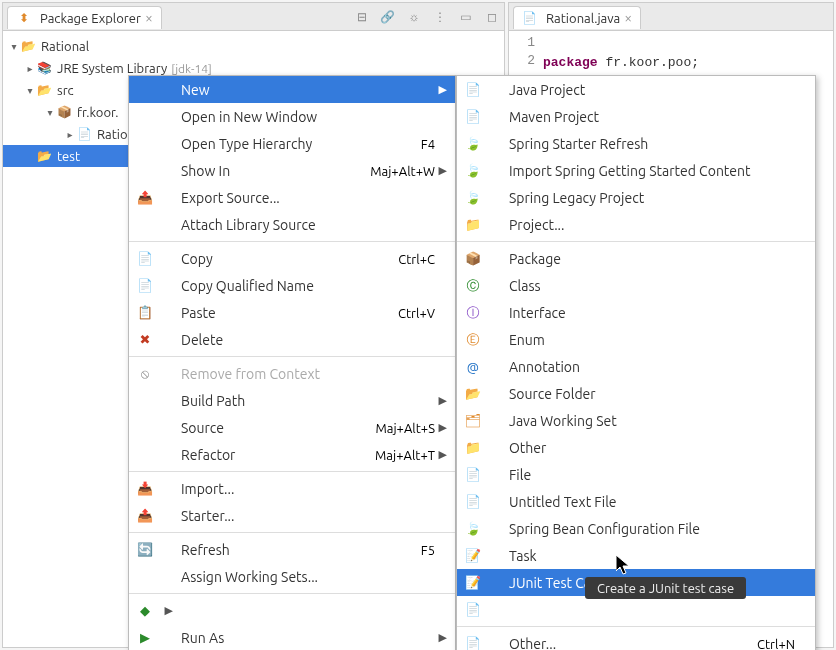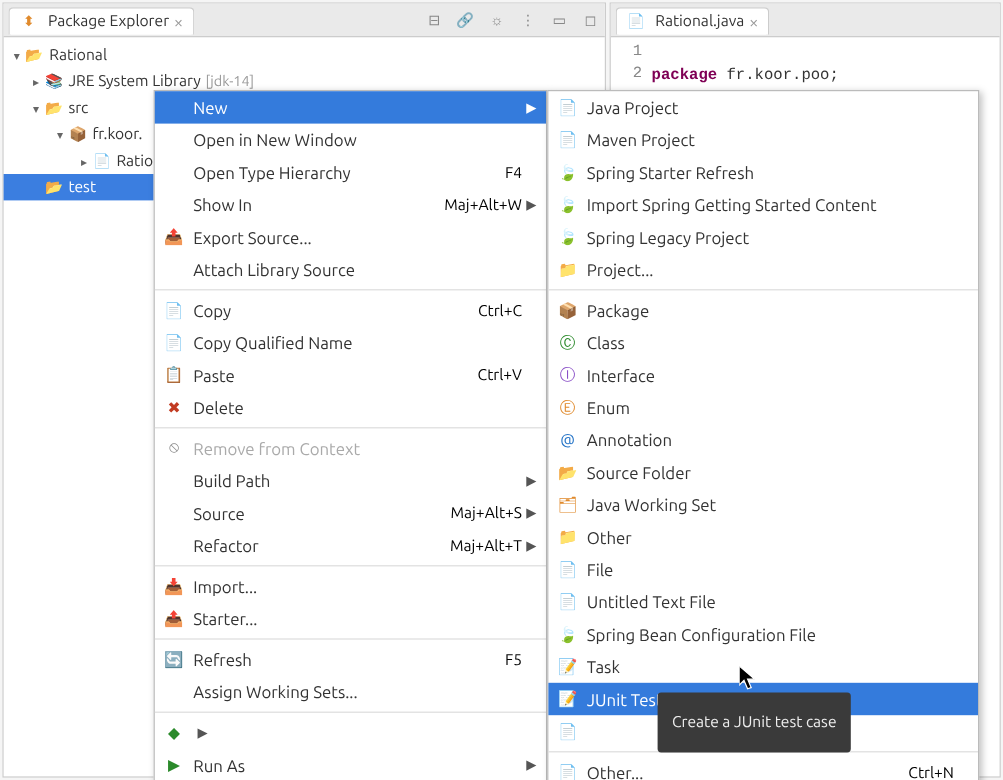--- a/index.html
+++ b/index.html
@@ -134,37 +134,37 @@
     .menu-item.highlight {
       background: #347bdc;
       color: #fff;
     }
     .menu-item .mi-icon {
       width: 20px;
       text-align: center;
       font-size: 13px;
       margin-right: 6px;
     }
-    .menu-item .mi-label { flex: 1; }
+    .menu-item .mi-label { flex: 1; margin-left: 20px; }
     .menu-item .mi-accel { color: #000000; font-size: 13px; margin-left: 10px; }
     .menu-item .mi-arrow { width: 12px; text-align: right; font-size: 11px; color: #555; }
     .menu-item.highlight .mi-arrow { color: #fff; }
     .menu-item.disabled { color: #aaa; }
     .menu-sep {
       height: 1px;
       background: #ddd;
       margin: 3px 0;
     }
     .tooltip {
       position: absolute;
-      left: 548px;
+      left: 585px;
       top: 577px;
       background: #3a3a3a;
       color: #eee;
-      padding: 18px 12px;
+      padding: 4px 12px;
       font-size: 13px;
       border-radius: 3px;
       z-index: 50;
     }
     .cursor-arrow {
       position: absolute;
       left: 616px;
       top: 555px;
       z-index: 60;
       pointer-events: none;

